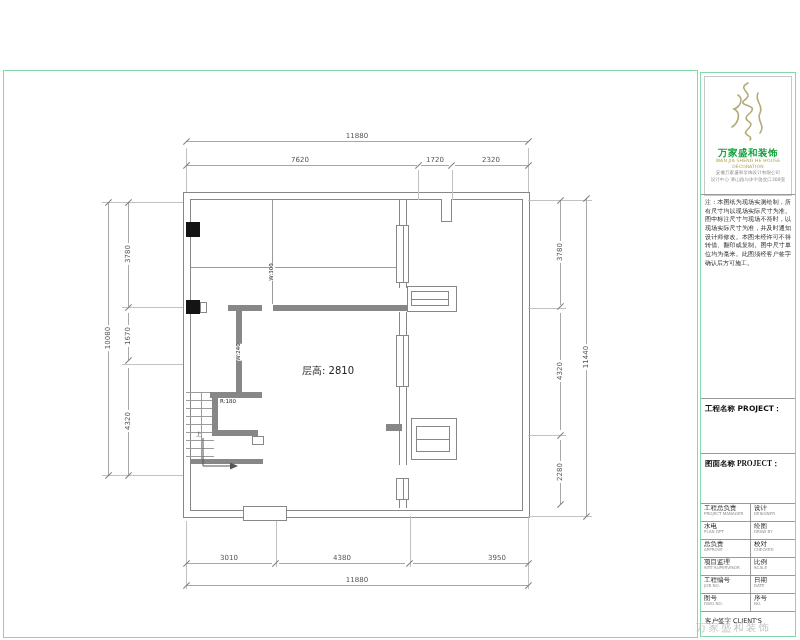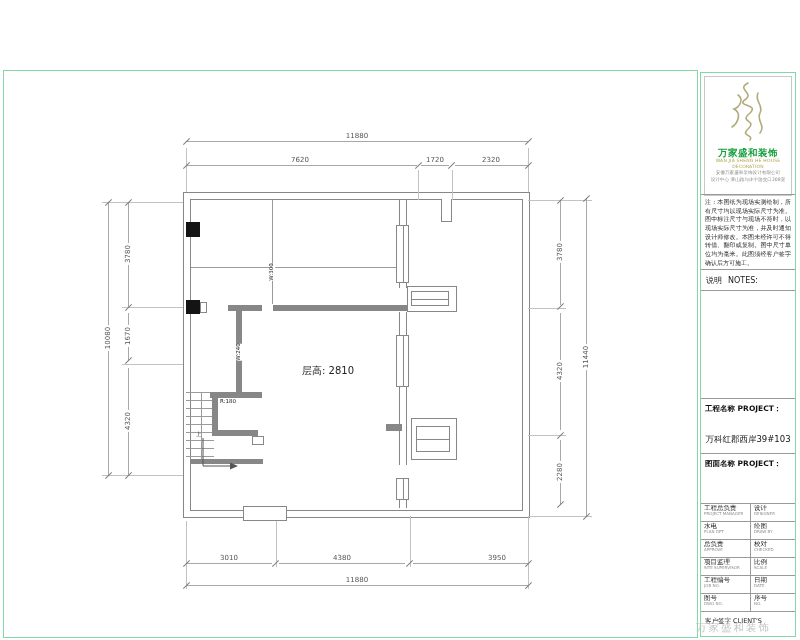--- a/index.html
+++ b/index.html
@@ -217,33 +217,26 @@
         </g>
       </svg>
       <div class="brand-cn">万家盛和装饰</div>
       <div class="brand-en">WAN JIA SHENG HE HOUSE DECORATION</div>
       <div class="co-line">安徽万家盛和装饰设计有限公司</div>
       <div class="co-line">设计中心 潜山路与休宁路交口208室</div>
     </div>
 
     <div class="notes-para">注：本图纸为现场实测绘制，所有尺寸均以现场实际尺寸为准。图中标注尺寸与现场不符时，以现场实际尺寸为准，并及时通知设计师修改。本图未经许可不得转借、翻印或复制。图中尺寸单位均为毫米。此图须经客户签字确认后方可施工。</div>
 
-    <div class="notes-row">
-      <span>说明</span>
-      <span>NOTES:</span>
-    </div>
 
     <div class="psec lblrow" style="top:325px;height:20px;">
       <span>工程名称 PROJECT：</span>
     </div>
-    <div class="psec namerow" style="top:353px;height:27px;font-size:8.5px;">
-      <span>万科红郡西岸39#103</span>
-    </div>
-
-    <div class="psec lblrow" style="top:380px;height:20px;">
+
+    <div class="psec lblrow" style="top:380px;height:20px;font-family:Liberation Serif, serif;">
       <span>图面名称 PROJECT：</span>
     </div>
 
     <div class="ptable">
       <div class="prow">
         <div class="pcell">
             <div class="cell-cn">工程总负责</div>
             <div class="cell-en">PROJECT MANAGER</div>
           </div>
         <div class="pcell r">

